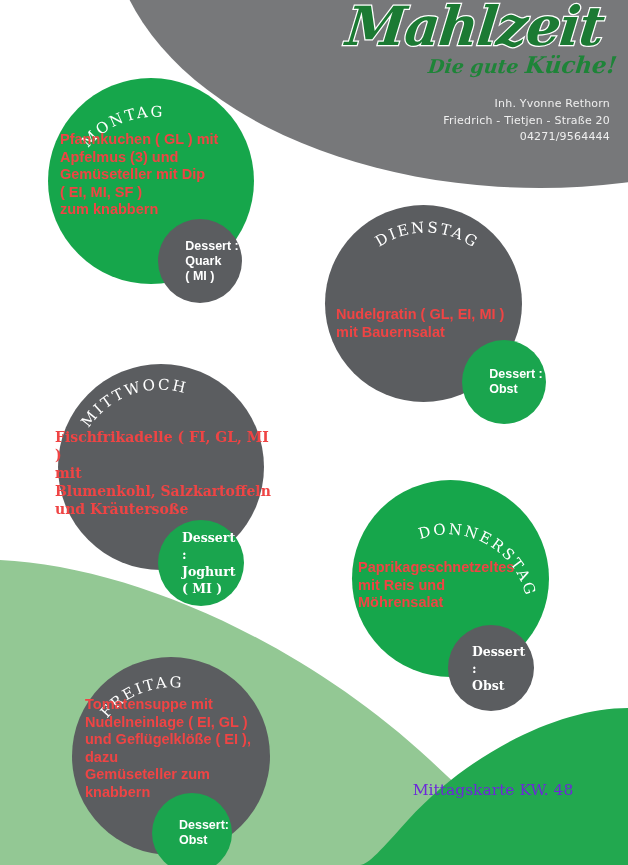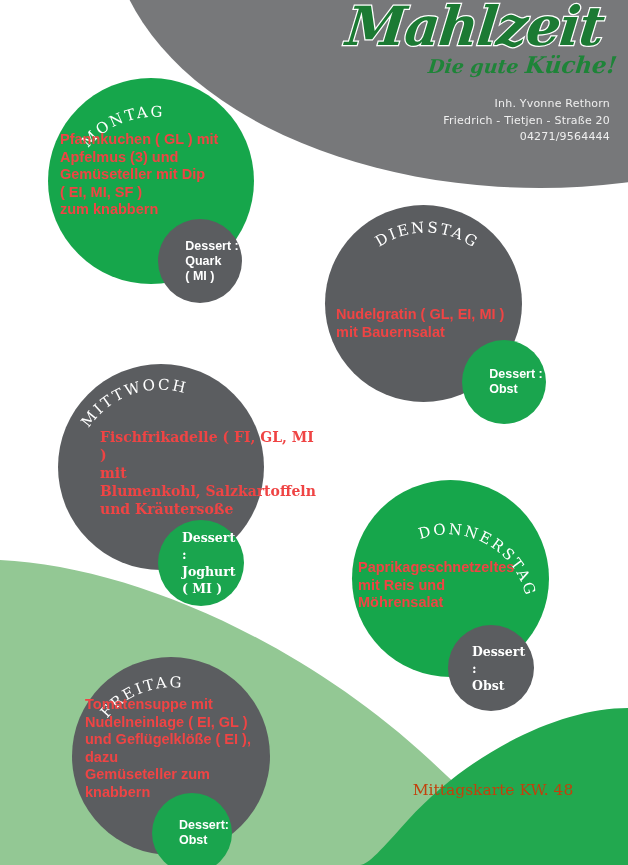--- a/index.html
+++ b/index.html
@@ -73,21 +73,21 @@
     letter-spacing:0.2px;
     white-space:nowrap;
   }
 
   
   .footer-text{
     position:absolute;
     left:368px;top:779px;
     width:250px;
     text-align:center;
-    color:#c2410c;
+    color:#6d28d9;
     font-family:"DejaVu Serif", serif;
     font-size:15.5px;
     line-height:22px;
     white-space:nowrap;
   }
 
   
   .day{
     position:absolute;
     border-radius:50%;
@@ -211,21 +211,21 @@
 Obst</span>
   </div>
 
   <div class="day gray" style="left:58px;top:364px;width:206px;height:206px;"></div>
   <svg class="daylabel-svg" style="left:58px;top:364px;" width="206" height="206" viewBox="0 0 206 206">
     <path id="arc-mi" d="M 18 126 A 85 85 0 0 1 186 96" fill="none"></path>
     <text>
       <textPath href="#arc-mi" startOffset="24%">MITTWOCH</textPath>
     </text>
   </svg>
-  <div class="meal serif" style="left:55px;top:428px;width:220px;margin-left:45px;">Fischfrikadelle ( FI, GL, MI )
+  <div class="meal serif" style="left:55px;top:428px;width:220px;">Fischfrikadelle ( FI, GL, MI )
 mit
 Blumenkohl, Salzkartoffeln
 und Kräutersoße</div>
   <div class="dessert green" style="left:158px;top:520px;width:86px;height:86px;">
     <span class="dessert-text serif">Dessert :
 Joghurt
 ( MI )</span>
   </div>
 
   <div class="day green" style="left:352px;top:480px;width:197px;height:197px;"></div>

